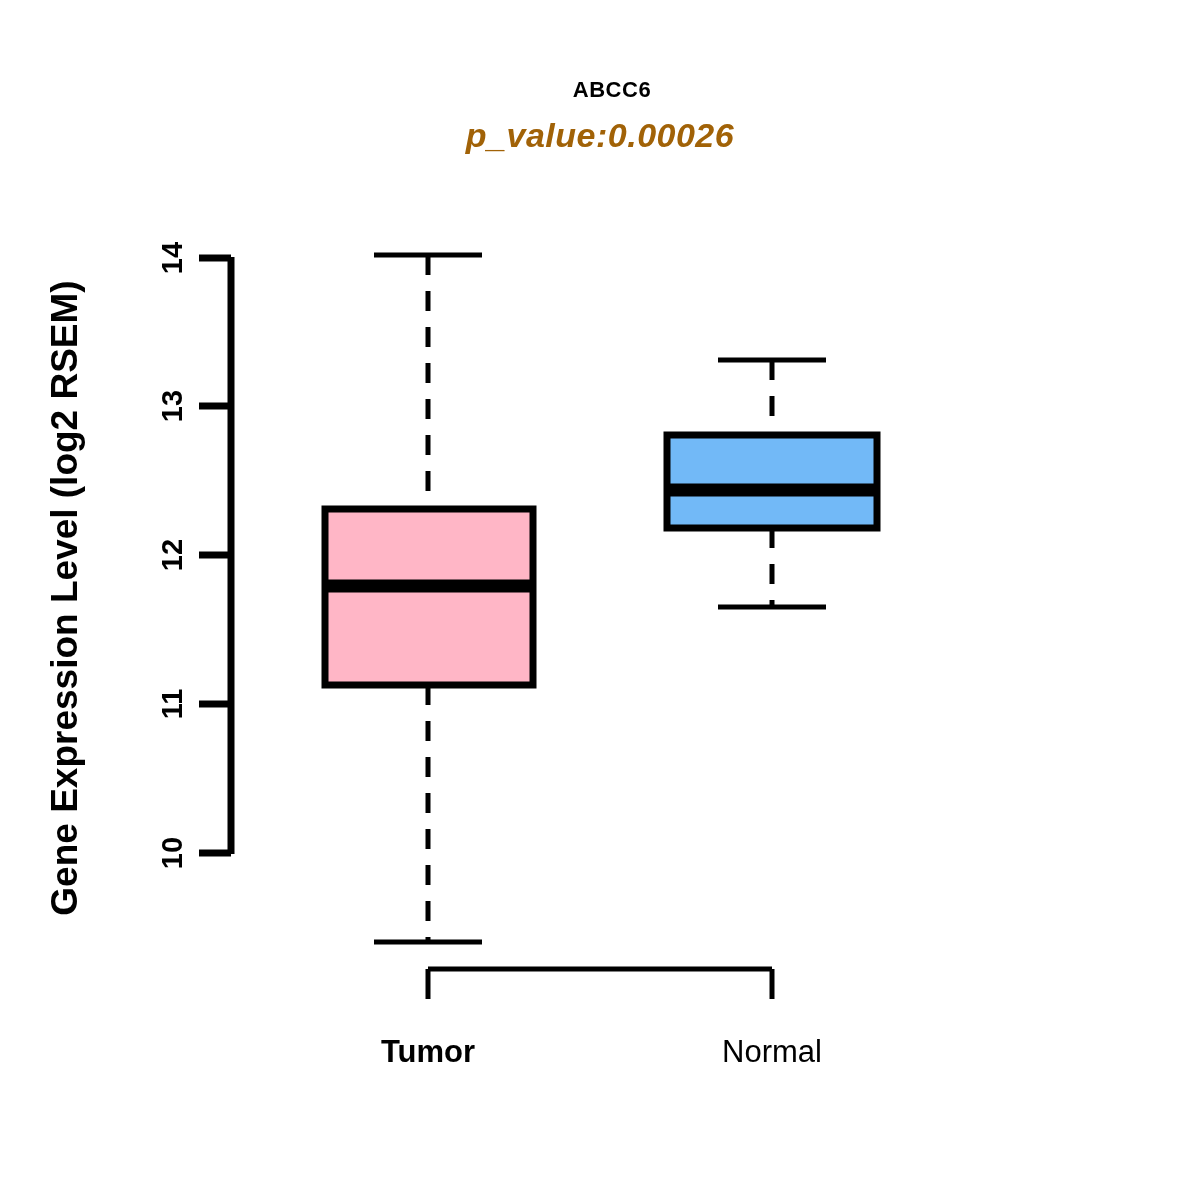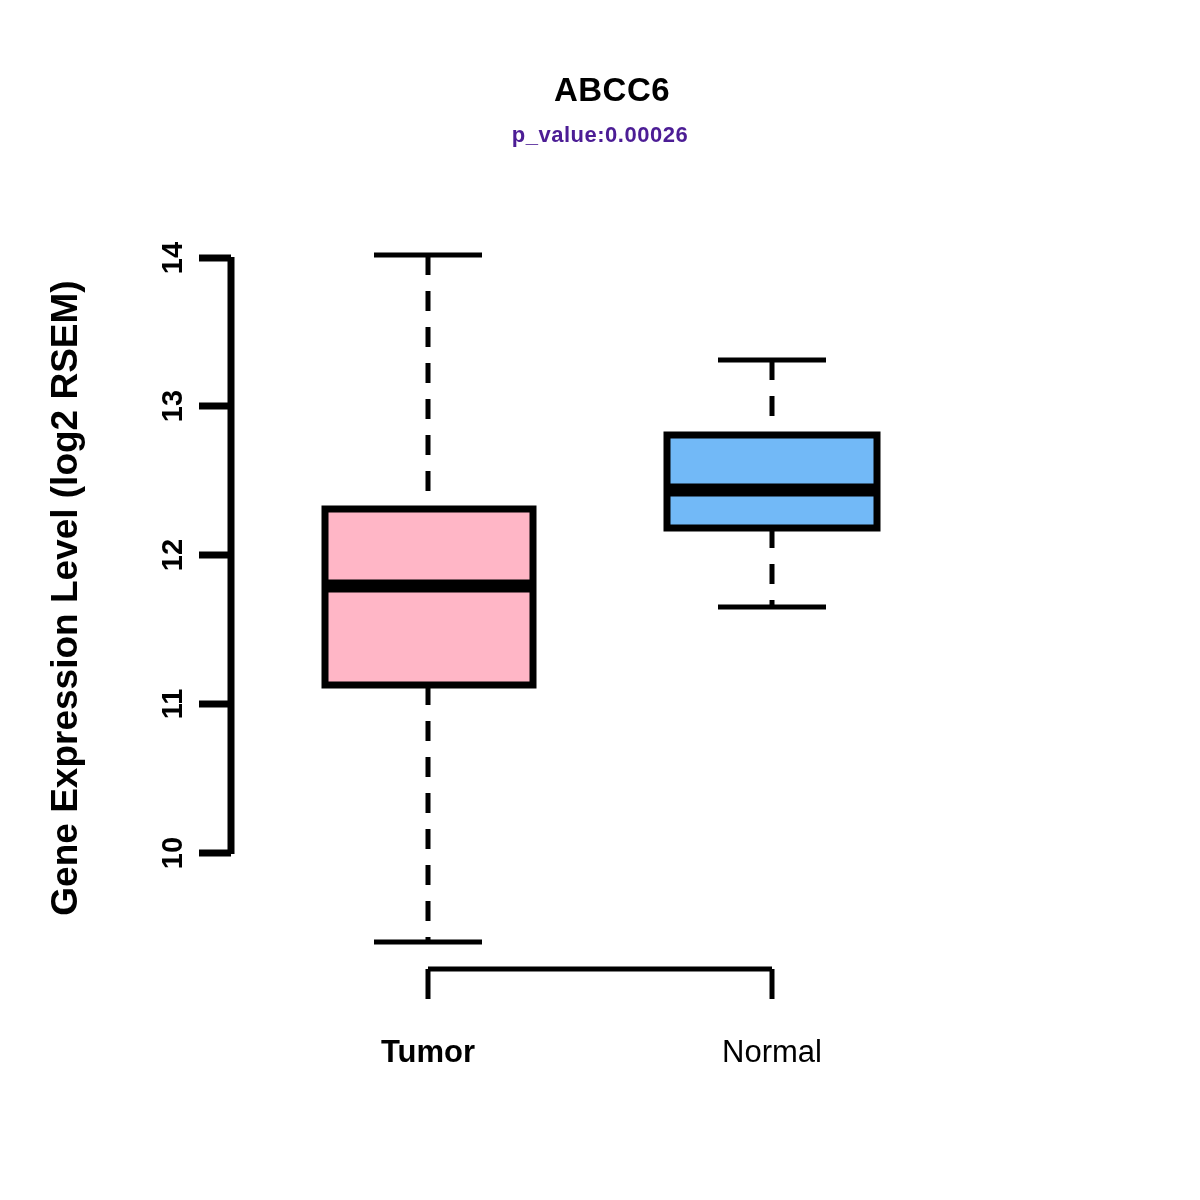--- a/index.html
+++ b/index.html
@@ -21,33 +21,34 @@
   }
   
   .title-block {
     position: absolute;
     left: 0;
     top: 68px;
     width: 1200px;
     text-align: center;
   }
   .main-title {
-    font-size: 33px;
+    font-size: 22px;
     font-weight: bold;
     color: #000000;
     line-height: 44px;
     letter-spacing: 0.5px;
     margin-left: 24px;
   }
   .sub-title {
-    font-size: 22px;
+    font-size: 34px;
     font-weight: bold;
-    color: #4c1d95;
+    color: #a16207;
     line-height: 46px;
     letter-spacing: 0.5px;
+    font-style: italic;
   }
   
   .ylab {
     position: absolute;
     left: -365px;
     top: 577px;
     width: 860px;
     text-align: center;
     transform: rotate(-90deg);
     transform-origin: 50% 50%;

